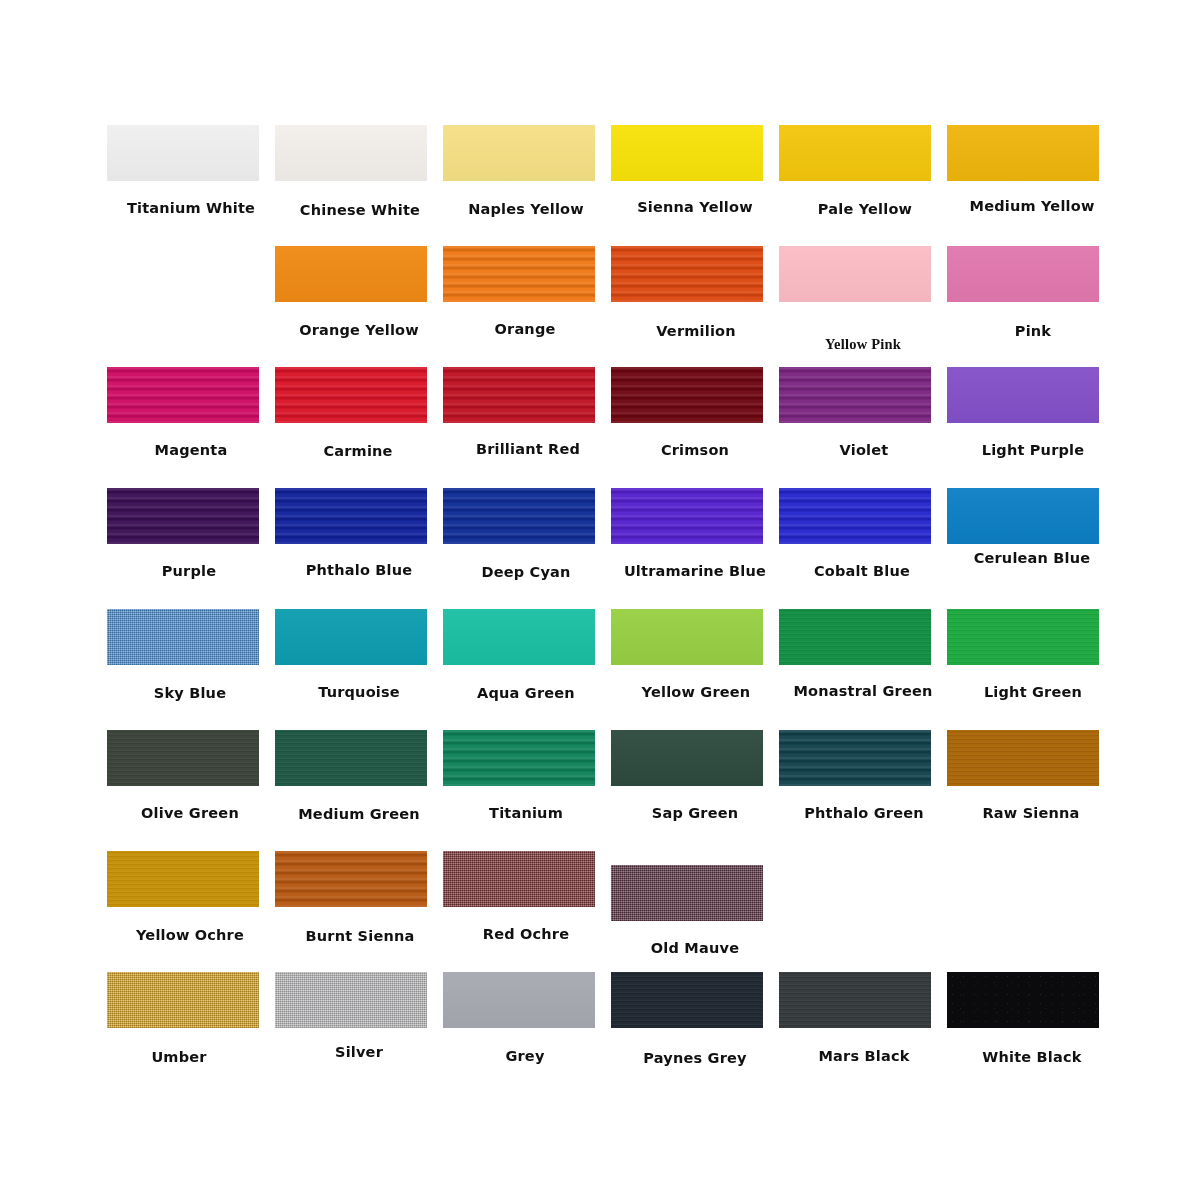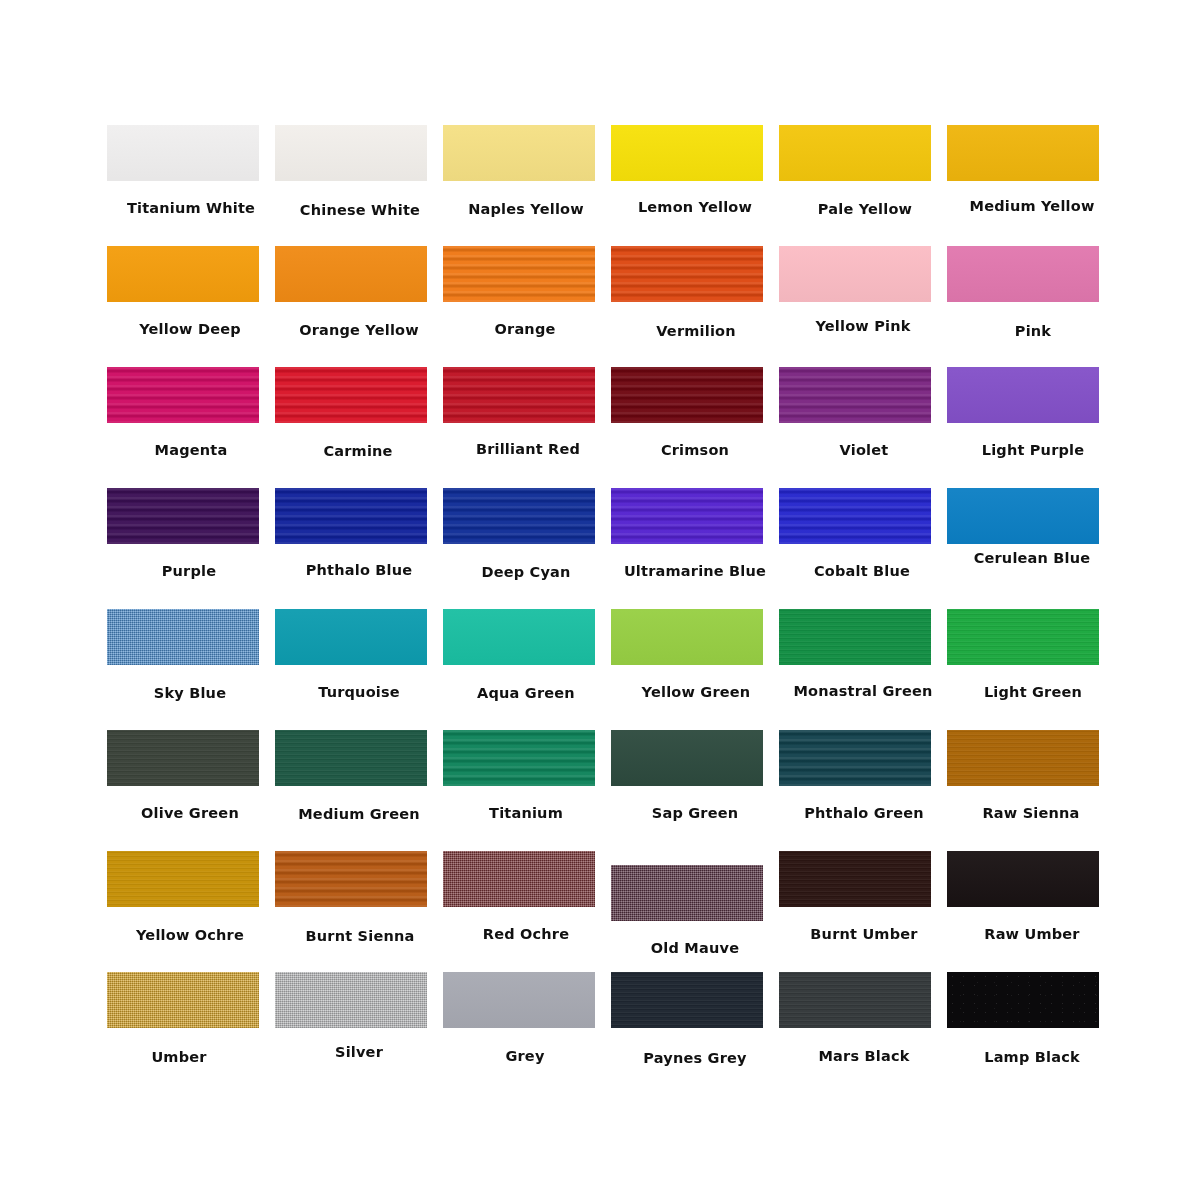--- a/index.html
+++ b/index.html
@@ -104,49 +104,45 @@
       <div class="swatch-cell" style="left: 275px; top: 125px; height: 96px;">
         <div class="swatch-chip tex-flat" title="Chinese White" style="width: 152px; height: 56px; background-color: rgb(242, 239, 235);"></div>
         <div class="swatch-label" style="top: 77px; left: 1px;">Chinese White</div>
       </div>
       <div class="swatch-cell" style="left: 443px; top: 125px; height: 96px;">
         <div class="swatch-chip tex-flat" title="Naples  Yellow" style="width: 152px; height: 56px; background-color: rgb(245, 224, 132);"></div>
         <div class="swatch-label" style="top: 76px; left: -1px;">Naples  Yellow</div>
       </div>
       <div class="swatch-cell" style="left: 611px; top: 125px; height: 96px;">
         <div class="swatch-chip tex-flat" title="Lemon Yellow" style="width: 152px; height: 56px; background-color: rgb(247, 225, 9);"></div>
-        <div class="swatch-label" style="top: 74px; left: 0px;">Lemon Yellow</div>
+        <div class="swatch-label" style="top: 74px; left: 0px;">Sienna Yellow</div>
       </div>
       <div class="swatch-cell" style="left: 779px; top: 125px; height: 96px;">
         <div class="swatch-chip tex-flat" title="Pale Yellow" style="width: 152px; height: 56px; background-color: rgb(243, 198, 12);"></div>
         <div class="swatch-label" style="top: 76px; left: 2px;">Pale Yellow</div>
       </div>
       <div class="swatch-cell" style="left: 947px; top: 125px; height: 96px;">
         <div class="swatch-chip tex-flat" title="Medium Yellow" style="width: 152px; height: 56px; background-color: rgb(239, 181, 12);"></div>
         <div class="swatch-label" style="top: 73px; left: 1px;">Medium Yellow</div>
       </div>
-      <div class="swatch-cell" style="left: 107px; top: 246px; height: 96px;">
-        <div class="swatch-chip tex-flat" title="Yellow Deep" style="width: 152px; height: 56px; background-color: rgb(244, 157, 12);"></div>
-        <div class="swatch-label" style="top: 75px; left: -1px;">Yellow Deep</div>
-      </div>
       <div class="swatch-cell" style="left: 275px; top: 246px; height: 96px;">
         <div class="swatch-chip tex-flat" title="Orange Yellow" style="width: 152px; height: 56px; background-color: rgb(240, 138, 20);"></div>
         <div class="swatch-label" style="top: 76px; left: 0px;">Orange Yellow</div>
       </div>
       <div class="swatch-cell" style="left: 443px; top: 246px; height: 96px;">
         <div class="swatch-chip tex-brush" title="Orange" style="width: 152px; height: 56px; background-color: rgb(239, 119, 20);"></div>
         <div class="swatch-label" style="top: 75px; left: -2px;">Orange</div>
       </div>
       <div class="swatch-cell" style="left: 611px; top: 246px; height: 96px;">
         <div class="swatch-chip tex-brush" title="Vermilion" style="width: 152px; height: 56px; background-color: rgb(221, 71, 16);"></div>
         <div class="swatch-label" style="top: 77px; left: 1px;">Vermilion</div>
       </div>
       <div class="swatch-cell" style="left: 779px; top: 246px; height: 96px;">
         <div class="swatch-chip tex-flat" title="Yellow Pink" style="width: 152px; height: 56px; background-color: rgb(251, 188, 196);"></div>
-        <div class="swatch-label" style="top: 72px; left: 0px;">Yellow Pink</div>
+        <div class="swatch-label" style="top: 90px; left: 0px; font-family: Liberation Serif, serif;">Yellow Pink</div>
       </div>
       <div class="swatch-cell" style="left: 947px; top: 246px; height: 96px;">
         <div class="swatch-chip tex-flat" title="Pink" style="width: 152px; height: 56px; background-color: rgb(225, 119, 174);"></div>
         <div class="swatch-label" style="top: 77px; left: 2px;">Pink</div>
       </div>
       <div class="swatch-cell" style="left: 107px; top: 367px; height: 96px;">
         <div class="swatch-chip tex-brush" title="Magenta" style="width: 152px; height: 56px; background-color: rgb(206, 11, 99);"></div>
         <div class="swatch-label" style="top: 75px; left: 0px;">Magenta</div>
       </div>
       <div class="swatch-cell" style="left: 275px; top: 367px; height: 96px;">
@@ -250,28 +246,20 @@
         <div class="swatch-label" style="top: 77px; left: 1px;">Burnt Sienna</div>
       </div>
       <div class="swatch-cell" style="left: 443px; top: 851px; height: 96px;">
         <div class="swatch-chip tex-canvas" title="Red Ochre" style="width: 152px; height: 56px; background-color: rgb(116, 49, 51);"></div>
         <div class="swatch-label" style="top: 75px; left: -1px;">Red Ochre</div>
       </div>
       <div class="swatch-cell" style="left: 611px; top: 851px; height: 96px; margin-top: 14px;">
         <div class="swatch-chip tex-canvas" title="Old  Mauve" style="width: 152px; height: 56px; background-color: rgb(84, 48, 64);"></div>
         <div class="swatch-label" style="top: 75px; left: 0px;">Old  Mauve</div>
       </div>
-      <div class="swatch-cell" style="left: 779px; top: 851px; height: 96px;">
-        <div class="swatch-chip tex-horiz" title="Burnt Umber" style="width: 152px; height: 56px; background-color: rgb(43, 21, 18);"></div>
-        <div class="swatch-label" style="top: 75px; left: 1px;">Burnt Umber</div>
-      </div>
-      <div class="swatch-cell" style="left: 947px; top: 851px; height: 96px;">
-        <div class="swatch-chip tex-flat" title="Raw Umber" style="width: 152px; height: 56px; background-color: rgb(25, 18, 19);"></div>
-        <div class="swatch-label" style="top: 75px; left: 1px;">Raw Umber</div>
-      </div>
       <div class="swatch-cell" style="left: 107px; top: 972px; height: 96px;">
         <div class="swatch-chip tex-canvas" title="Gold" style="width: 152px; height: 56px; background-color: rgb(212, 162, 40);"></div>
         <div class="swatch-label" style="top: 77px; left: -12px;">Umber</div>
       </div>
       <div class="swatch-cell" style="left: 275px; top: 972px; height: 96px;">
         <div class="swatch-chip tex-canvas" title="Silver" style="width: 152px; height: 56px; background-color: rgb(185, 186, 188);"></div>
         <div class="swatch-label" style="top: 72px; left: 0px;">Silver</div>
       </div>
       <div class="swatch-cell" style="left: 443px; top: 972px; height: 96px;">
         <div class="swatch-chip tex-flat" title="Grey" style="width: 152px; height: 56px; background-color: rgb(167, 169, 178);"></div>
@@ -280,16 +268,16 @@
       <div class="swatch-cell" style="left: 611px; top: 972px; height: 96px;">
         <div class="swatch-chip tex-horiz" title="Paynes Grey" style="width: 152px; height: 56px; background-color: rgb(30, 38, 48);"></div>
         <div class="swatch-label" style="top: 78px; left: 0px;">Paynes Grey</div>
       </div>
       <div class="swatch-cell" style="left: 779px; top: 972px; height: 96px;">
         <div class="swatch-chip tex-horiz" title="Mars Black" style="width: 152px; height: 56px; background-color: rgb(51, 56, 58);"></div>
         <div class="swatch-label" style="top: 76px; left: 1px;">Mars Black</div>
       </div>
       <div class="swatch-cell" style="left: 947px; top: 972px; height: 96px;">
         <div class="swatch-chip tex-speck" title="Lamp Black" style="width: 152px; height: 56px; background-color: rgb(11, 10, 12);"></div>
-        <div class="swatch-label" style="top: 77px; left: 1px;">Lamp Black</div>
+        <div class="swatch-label" style="top: 77px; left: 1px;">White Black</div>
       </div>
     </div>
 </div>
 
 </body></html>

